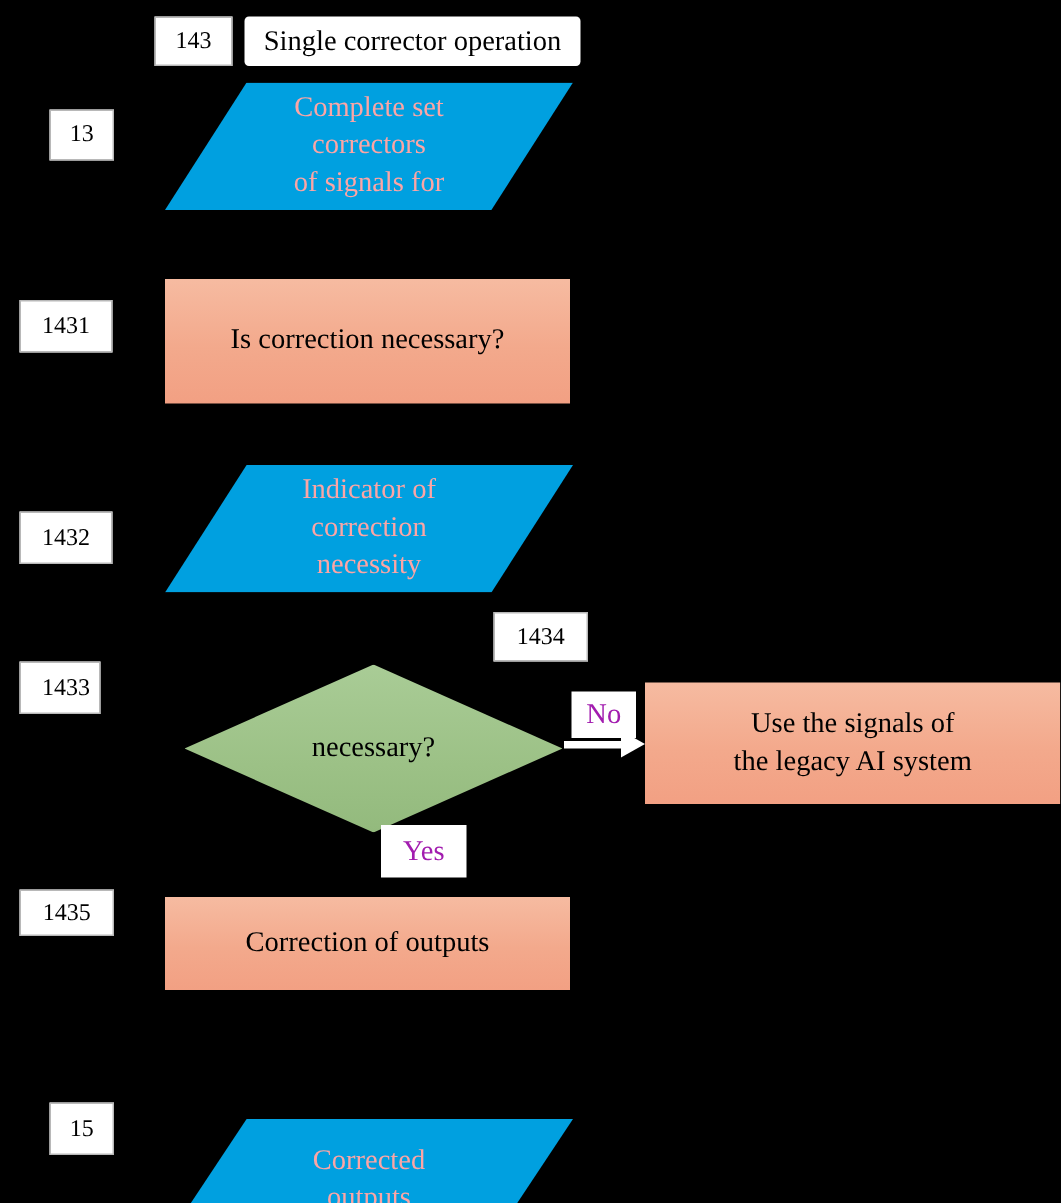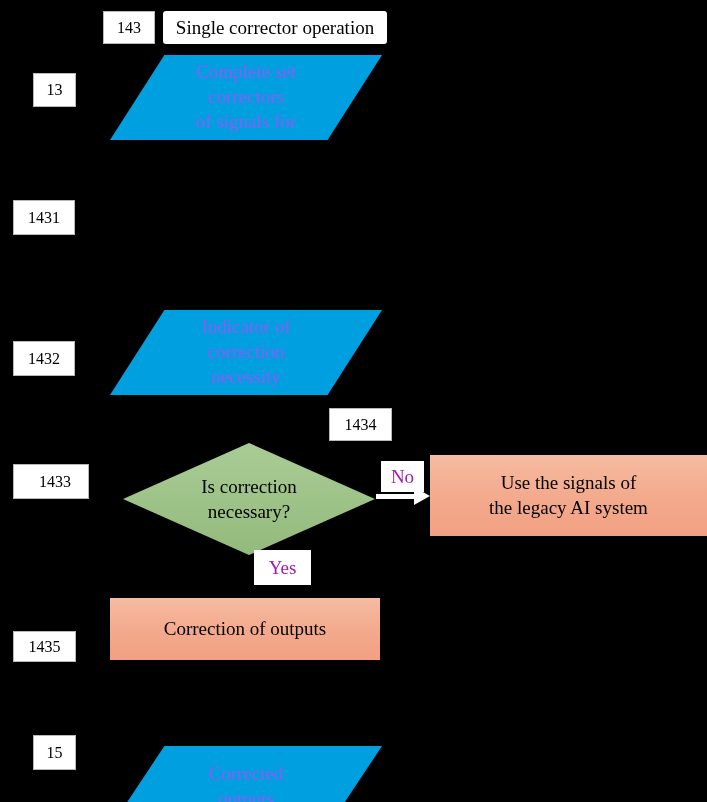--- a/index.html
+++ b/index.html
@@ -67,21 +67,21 @@
     background: #00a0e0;
     clip-path: polygon(20% 0%, 100% 0%, 80% 100%, 0% 100%);
   }
   .data-shape .para-label {
     position: absolute;
     inset: 0;
     display: flex;
     align-items: center;
     justify-content: center;
     text-align: center;
-    color: #8b5cf6;
+    color: #fca5a5;
     font-size: 19px;
     line-height: 1.30;
   }
 
   
   .decision-shape {
     position: absolute;
   }
   .decision-shape .diamond-fill {
     position: absolute;
@@ -152,49 +152,51 @@
         <div>correctors</div>
         <div>of signals for</div>
       </div>
     </div>
   </div>
 
   <div class="ref-box" style="left:13px; top:200px; width:62px; height:35px;">
     <span>1431</span>
   </div>
 
+  <div class="process-box" style="left:110px; top:186px; width:270px; height:83px;">
+    <span>Is correction necessary?</span>
+  </div>
 
   <div class="ref-box" style="left:13px; top:341px; width:62px; height:35px;">
     <span>1432</span>
   </div>
 
   <div class="data-shape" style="left:110px; top:310px; width:272px; height:85px;">
     <div class="para-fill"></div>
     <div class="para-label">
       <div>
         <div>Indicator of</div>
         <div>correction</div>
         <div>necessity</div>
       </div>
     </div>
   </div>
 
   <div class="ref-box" style="left:329px; top:408px; width:63px; height:33px;">
     <span>1434</span>
   </div>
 
-  <div class="ref-box" style="left:13px; top:464px; width:76px; height:35px;padding-left:8px;">
+  <div class="ref-box" style="left:13px; top:441px; width:54px; height:35px;padding-left:8px;">
     <span>1433</span>
   </div>
 
   <div class="decision-shape" style="left:123px; top:443px; width:252px; height:112px;">
     <div class="diamond-fill"></div>
     <div class="diamond-label">
       <div>
-        <div>Is correction</div>
         <div>necessary?</div>
       </div>
     </div>
   </div>
 
   <div class="arrow-line" style="left:376px; top:494px; width:48px; height:5px;"></div>
   <div class="arrow-head" style="left:414px; top:487px;"></div>
   <div class="branch-label" style="left:381px; top:461px; width:43px; height:31px;">
     <span>No</span>
   </div>
@@ -203,21 +205,21 @@
     <div>
       <div>Use the signals of</div>
       <div>the legacy AI system</div>
     </div>
   </div>
 
   <div class="branch-label" style="left:254px; top:550px; width:57px; height:35px;">
     <span>Yes</span>
   </div>
 
-  <div class="ref-box" style="left:13px; top:593px; width:63px; height:31px;margin-top:38px;">
+  <div class="ref-box" style="left:13px; top:593px; width:63px; height:31px;">
     <span>1435</span>
   </div>
 
   <div class="process-box" style="left:110px; top:598px; width:270px; height:62px;">
     <span>Correction of outputs</span>
   </div>
 
   <div class="ref-box" style="left:33px; top:735px; width:43px; height:35px;">
     <span>15</span>
   </div>

